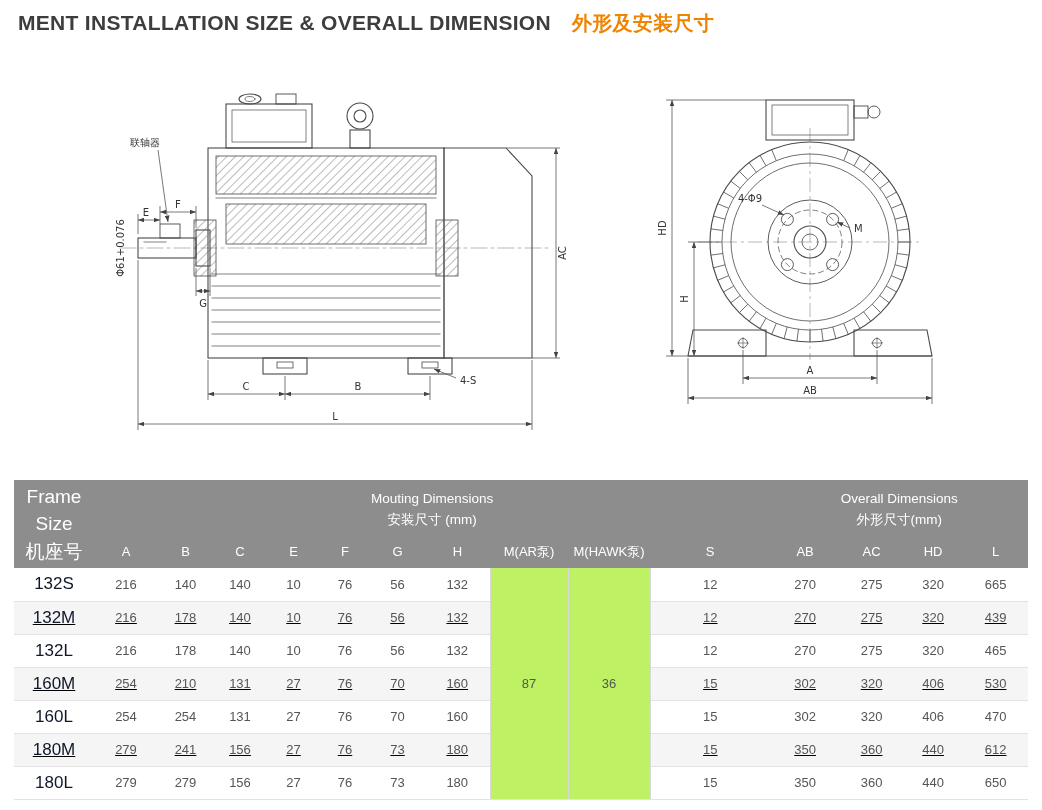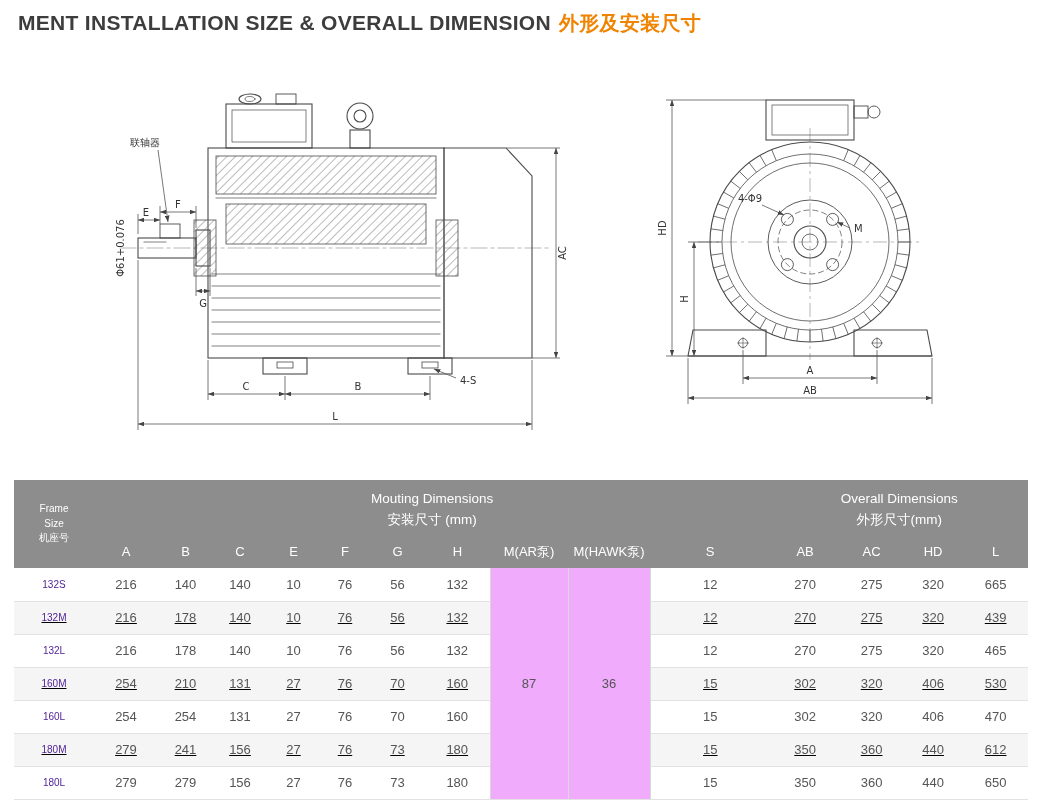--- a/index.html
+++ b/index.html
@@ -2,38 +2,38 @@
 <html><head>
 <meta charset="utf-8">
 <style>
   * { margin:0; padding:0; box-sizing:border-box; }
   html,body { background:#ffffff; }
   body { font-family:"Liberation Sans","DejaVu Sans",sans-serif; }
   .page { position:relative; width:1042px; height:810px; background:#fff; overflow:hidden; }
 
   .title { position:absolute; top:10px; left:18px; font-size:21px; font-weight:bold;
            color:#3d3d3d; letter-spacing:0.3px; white-space:nowrap; }
-  .title .zh { color:#f08300; margin-left:8px; font-size:20px; }
+  .title .zh { color:#f08300; margin-left:21px; font-size:20px; }
 
   .drawing { position:absolute; }
   .side-view { left:108px; top:88px; width:480px; height:365px; }
   .front-view { left:638px; top:92px; width:315px; height:330px; }
   svg text { font-family:"DejaVu Sans","Liberation Sans",sans-serif; font-size:10px; fill:#333; stroke:none; }
 
   .dim-table { position:absolute; left:14px; top:480px; width:1014px;
                border-collapse:collapse; table-layout:fixed; }
   .dim-table thead th { background:#8d8d8d; color:#ffffff; font-weight:normal; }
-  .frame-th { font-size:10px; line-height:1.45; vertical-align:middle; }
+  .frame-th { font-size:19px; line-height:1.45; vertical-align:middle; }
   .group-th { font-size:13.5px; line-height:1.55; vertical-align:middle; height:60px;text-align:center; }
   .cols-row th { font-size:13px; height:28px; vertical-align:middle; padding-bottom:5px; }
   .dim-table tbody td { text-align:center; font-size:13px; color:#555;
                         height:33px; border-bottom:1px solid #e2e2e2; }
   .dim-table tbody tr.alt { background:#f5f5f5;text-decoration:underline; }
-  .dim-table tbody td.frame-col { color:#4c1d95; font-size:10px; }
-  .dim-table tbody td.m-col { background:#f0abfc; border-left:1px solid #d8d8d8;
+  .dim-table tbody td.frame-col { color:#0f172a; font-size:17px; }
+  .dim-table tbody td.m-col { background:#bef264; border-left:1px solid #d8d8d8;
                               border-right:1px solid #d8d8d8; vertical-align:middle; }
 </style>
 </head>
 <body>
 
 <div class="page">
 
   <div class="title">
     <span>MENT INSTALLATION SIZE &amp; OVERALL DIMENSION</span><span class="zh">外形及安装尺寸</span>
   </div>

